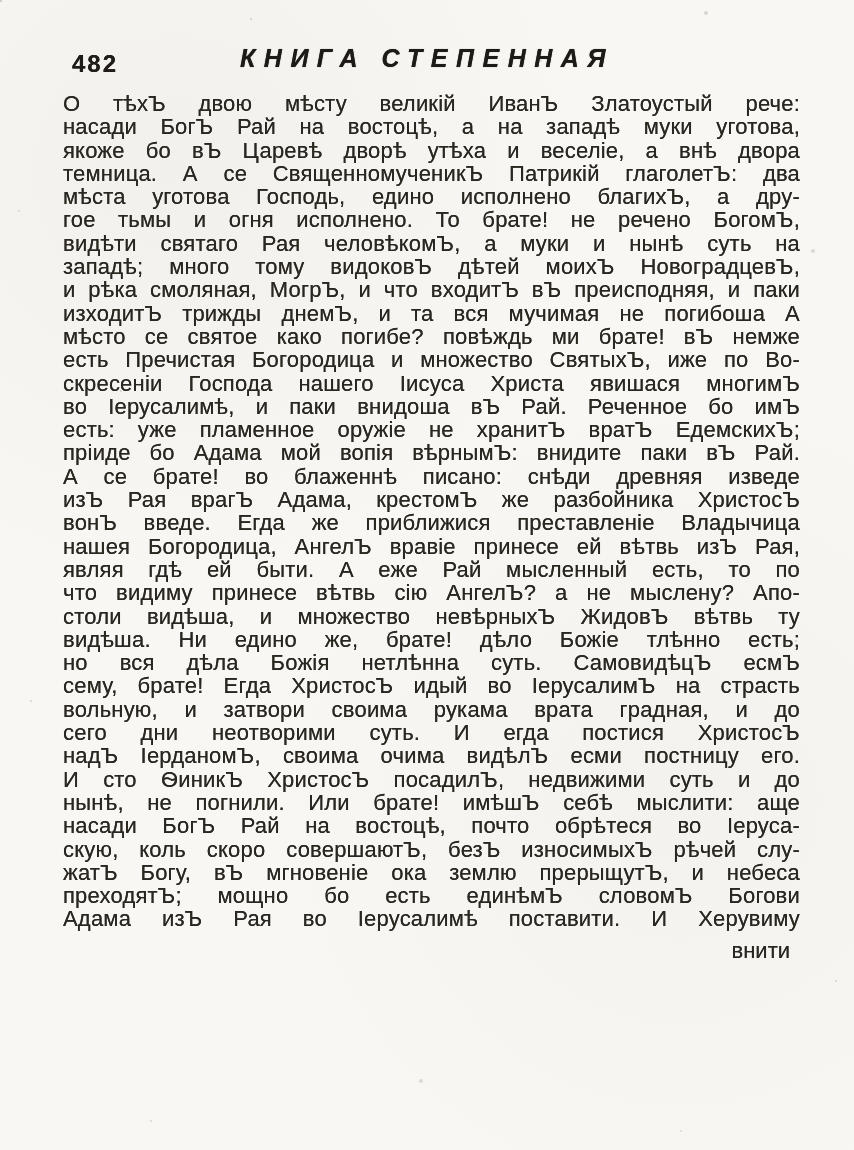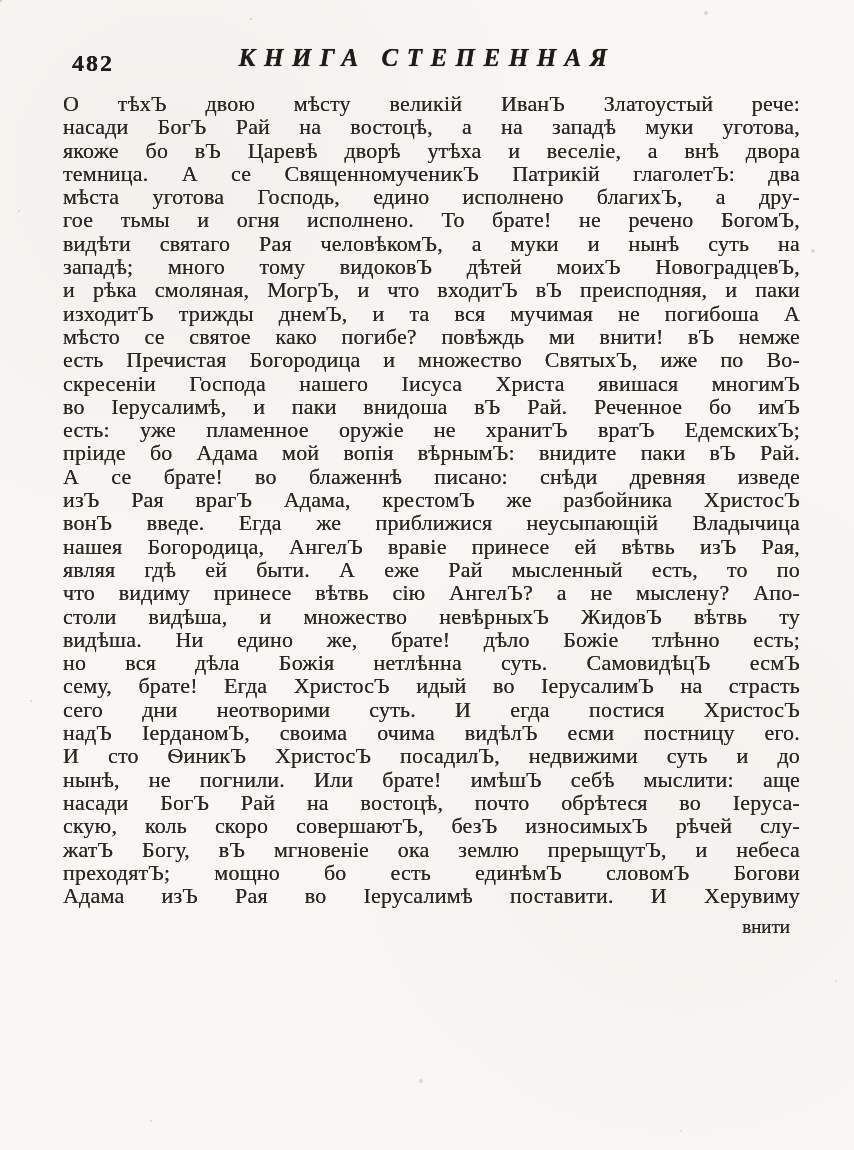--- a/index.html
+++ b/index.html
@@ -10,21 +10,21 @@
   .scan-page {
     position: relative;
     width: 854px;
     height: 1150px;
     margin: 0 auto;
     background:
       radial-gradient(circle at 20% 15%, rgba(120,115,105,0.05), transparent 35%),
       radial-gradient(circle at 80% 70%, rgba(120,115,105,0.04), transparent 40%),
       #f8f7f3;
     overflow: hidden;
-    font-family: Liberation Serif, serif;
+    font-family: Liberation Sans, sans-serif;
     color: #26231f;
   }
   .running-head {
     position: absolute;
     top: 44px;
     left: 0;
     width: 100%;
     height: 40px;
   }
   .page-number {
@@ -62,21 +62,21 @@
     line-height: 23.3px;
     text-align: justify;
     text-align-last: justify;
     white-space: normal;
     color: #2a2620;
     text-shadow: 0 0 0.5px rgba(42,38,32,0.85);
     letter-spacing: 0.2px;
   }
   .catchword-line {
     margin-top: 8px;
-    font-size: 19px;
+    font-size: 22px;
     line-height: 23.3px;
     text-align: right;
     padding-right: 10px;
     color: #2a2620;
     text-shadow: 0 0 0.5px rgba(42,38,32,0.85);
   }
   .scan-noise {
     position: absolute;
     top: 0; left: 0;
     width: 2px; height: 2px;
@@ -112,36 +112,37 @@
     <div class="text-line">О тѣхЪ двою мѣсту великій ИванЪ Златоустый рече:</div>
     <div class="text-line">насади БогЪ Рай на востоцѣ, а на западѣ муки уготова,</div>
     <div class="text-line">якоже бо вЪ Царевѣ дворѣ утѣха и веселіе, а внѣ двора</div>
     <div class="text-line">темница. А се СвященномученикЪ Патрикій глаголетЪ: два</div>
     <div class="text-line">мѣста уготова Господь, едино исполнено благихЪ, а дру-</div>
     <div class="text-line">гое тьмы и огня исполнено. То брате! не речено БогомЪ,</div>
     <div class="text-line">видѣти святаго Рая человѣкомЪ, а муки и нынѣ суть на</div>
     <div class="text-line">западѣ; много тому видоковЪ дѣтей моихЪ НовоградцевЪ,</div>
     <div class="text-line">и рѣка смоляная, МогрЪ, и что входитЪ вЪ преисподняя, и паки</div>
     <div class="text-line">изходитЪ трижды днемЪ, и та вся мучимая не погибоша А</div>
-    <div class="text-line">мѣсто се святое како погибе? повѣждь ми внити! вЪ немже</div>
+    <div class="text-line">мѣсто се святое како погибе? повѣждь ми брате! вЪ немже</div>
     <div class="text-line">есть Пречистая Богородица и множество СвятыхЪ, иже по Во-</div>
     <div class="text-line">скресеніи Господа нашего Іисуса Христа явишася многимЪ</div>
     <div class="text-line">во Іерусалимѣ, и паки внидоша вЪ Рай. Реченное бо имЪ</div>
     <div class="text-line">есть: уже пламенное оружіе не хранитЪ вратЪ ЕдемскихЪ;</div>
     <div class="text-line">пріиде бо Адама мой вопія вѣрнымЪ: внидите паки вЪ Рай.</div>
     <div class="text-line">А се брате! во блаженнѣ писано: снѣди древняя изведе</div>
     <div class="text-line">изЪ Рая врагЪ Адама, крестомЪ же разбойника ХристосЪ</div>
-    <div class="text-line">вонЪ введе. Егда же приближися неусыпающій Владычица</div>
+    <div class="text-line">вонЪ введе. Егда же приближися преставленіе Владычица</div>
     <div class="text-line">нашея Богородица, АнгелЪ вравіе принесе ей вѣтвь изЪ Рая,</div>
     <div class="text-line">являя гдѣ ей быти. А еже Рай мысленный есть, то по</div>
     <div class="text-line">что видиму принесе вѣтвь сію АнгелЪ? а не мыслену? Апо-</div>
     <div class="text-line">столи видѣша, и множество невѣрныхЪ ЖидовЪ вѣтвь ту</div>
     <div class="text-line">видѣша. Ни едино же, брате! дѣло Божіе тлѣнно есть;</div>
     <div class="text-line">но вся дѣла Божія нетлѣнна суть. СамовидѣцЪ есмЪ</div>
     <div class="text-line">сему, брате! Егда ХристосЪ идый во ІерусалимЪ на страсть</div>
+    <div class="text-line">вольную, и затвори своима рукама врата градная, и до</div>
     <div class="text-line">сего дни неотворими суть. И егда постися ХристосЪ</div>
     <div class="text-line">надЪ ІерданомЪ, своима очима видѣлЪ есми постницу его.</div>
     <div class="text-line">И сто ѲиникЪ ХристосЪ посадилЪ, недвижими суть и до</div>
     <div class="text-line">нынѣ, не погнили. Или брате! имѣшЪ себѣ мыслити: аще</div>
     <div class="text-line">насади БогЪ Рай на востоцѣ, почто обрѣтеся во Іеруса-</div>
     <div class="text-line">скую, коль скоро совершаютЪ, безЪ износимыхЪ рѣчей слу-</div>
     <div class="text-line">жатЪ Богу, вЪ мгновеніе ока землю прерыщутЪ, и небеса</div>
     <div class="text-line">преходятЪ; мощно бо есть единѣмЪ словомЪ Богови</div>
     <div class="text-line">Адама изЪ Рая во Іерусалимѣ поставити. И Херувиму</div>
     <div class="catchword-line">внити</div>

